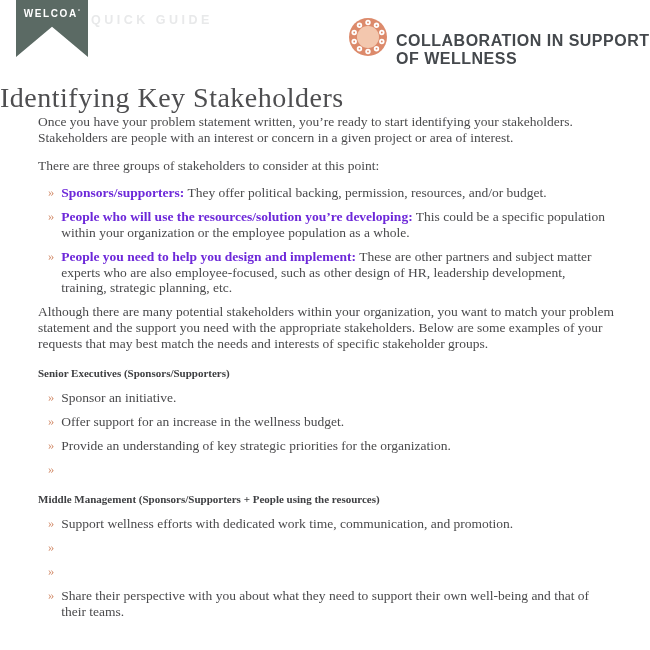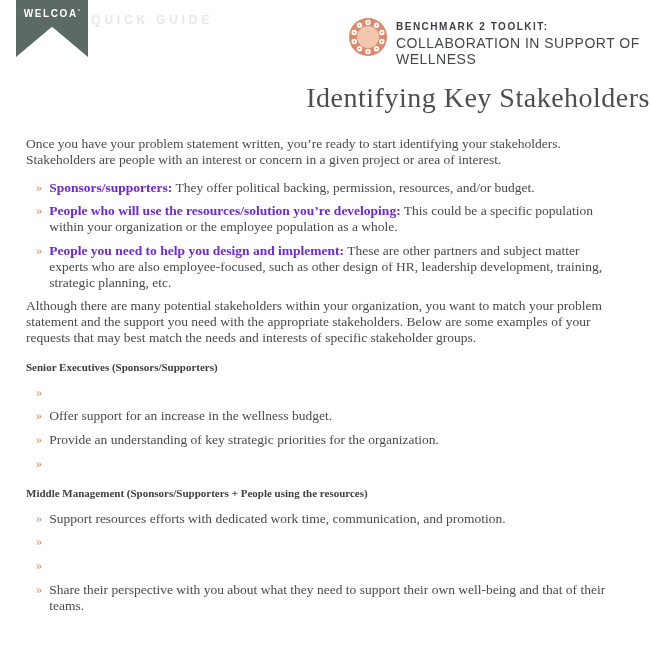--- a/index.html
+++ b/index.html
@@ -54,42 +54,41 @@
     padding-top: 4px;
     font-family: "Liberation Sans", sans-serif;
   }
   .toolkit-title {
     font-size: 10px;
     font-weight: 700;
     letter-spacing: 1.5px;
     color: #3d4145;
   }
   .toolkit-subtitle {
-    margin-top: 3px;
-    font-size: 14px;
-    font-weight: 400;
+    margin-top: 11px;
+    font-size: 16px;
+    font-weight: 700;
     letter-spacing: 0.5px;
     color: #44484c;
   }
 
   
   .doc-title {
     margin-top: 82px;
-    text-align: right;
+    text-align: left;
     font-size: 28px;
     font-weight: 400;
     letter-spacing: 0.5px;
     line-height: 32px;
     color: #4e4e50;
   }
 
   
   .content {
-    margin-top: 22px;
-    padding: 0 36px 0 26px;
+    padding: 0 36px 0 38px;
     font-size: 13.5px;
     line-height: 15.8px;
   }
   .content p { margin: 0 0 12px 0; }
   .content h2 {
     font-size: 11px;
     font-weight: 700;
     color: #3f4043;
     margin: 14px 0 9px 0;
   }
@@ -143,31 +142,31 @@
         <circle cx="33.8" cy="24.5" r="0.9"></circle>
         <circle cx="28.5" cy="31.7" r="0.9"></circle>
         <circle cx="20" cy="34.5" r="0.9"></circle>
         <circle cx="11.5" cy="31.7" r="0.9"></circle>
         <circle cx="6.2" cy="24.5" r="0.9"></circle>
         <circle cx="6.2" cy="15.5" r="0.9"></circle>
         <circle cx="11.5" cy="8.3" r="0.9"></circle>
       </g>
     </svg>
     <div class="toolkit-text">
-      <div class="toolkit-title">BENCHMARK 2 TOOLKIT:</div>
       <div class="toolkit-subtitle">COLLABORATION IN SUPPORT OF WELLNESS</div>
     </div>
   </div>
 
   <h1 class="doc-title">Identifying Key Stakeholders</h1>
 
   <div class="content">
 
     <p>Once you have your problem statement written, you’re ready to start identifying your stakeholders. Stakeholders are people with an interest or concern in a given project or area of interest.</p>
 
+    <p>There are three groups of stakeholders to consider at this point:</p>
 
     <ul class="bullets">
       <li>
         <span class="glyph">»</span>
         <span class="li-body"><b>Sponsors/supporters:</b><span> They offer political backing, permission, resources, and/or budget.</span></span>
       </li>
       <li>
         <span class="glyph">»</span>
         <span class="li-body"><b>People who will use the resources/solution you’re developing:</b><span> This could be a specific population within your organization or the employee population as a whole.</span></span>
       </li>
@@ -176,39 +175,40 @@
         <span class="li-body"><b>People you need to help you design and implement:</b><span> These are other partners and subject matter experts who are also employee-focused, such as other design of HR, leadership development, training, strategic planning, etc.</span></span>
       </li>
     </ul>
 
     <p>Although there are many potential stakeholders within your organization, you want to match your problem statement and the support you need with the appropriate stakeholders. Below are some examples of your requests that may best match the needs and interests of specific stakeholder groups.</p>
 
     <h2>Senior Executives (Sponsors/Supporters)</h2>
     <ul class="bullets">
       <li>
         <span class="glyph">»</span>
+        <span class="li-body">Sponsor an initiative.</span>
       </li>
       <li>
         <span class="glyph">»</span>
         <span class="li-body">Offer support for an increase in the wellness budget.</span>
       </li>
       <li>
         <span class="glyph">»</span>
         <span class="li-body">Provide an understanding of key strategic priorities for the organization.</span>
       </li>
       <li>
         <span class="glyph">»</span>
       </li>
     </ul>
 
     <h2>Middle Management (Sponsors/Supporters + People using the resources)</h2>
     <ul class="bullets">
       <li>
         <span class="glyph">»</span>
-        <span class="li-body">Support resources efforts with dedicated work time, communication, and promotion.</span>
+        <span class="li-body">Support wellness efforts with dedicated work time, communication, and promotion.</span>
       </li>
       <li>
         <span class="glyph">»</span>
       </li>
       <li>
         <span class="glyph">»</span>
       </li>
       <li>
         <span class="glyph">»</span>
         <span class="li-body">Share their perspective with you about what they need to support their own well-being and that of their teams.</span>

